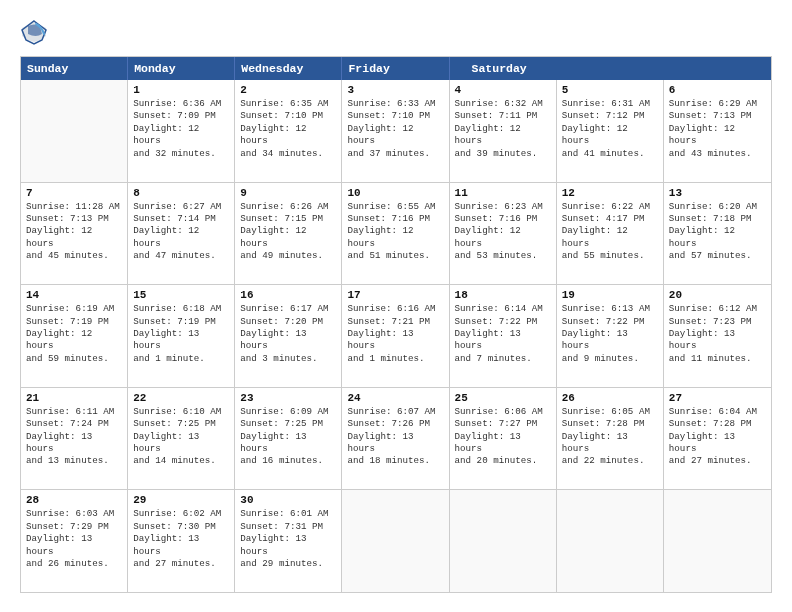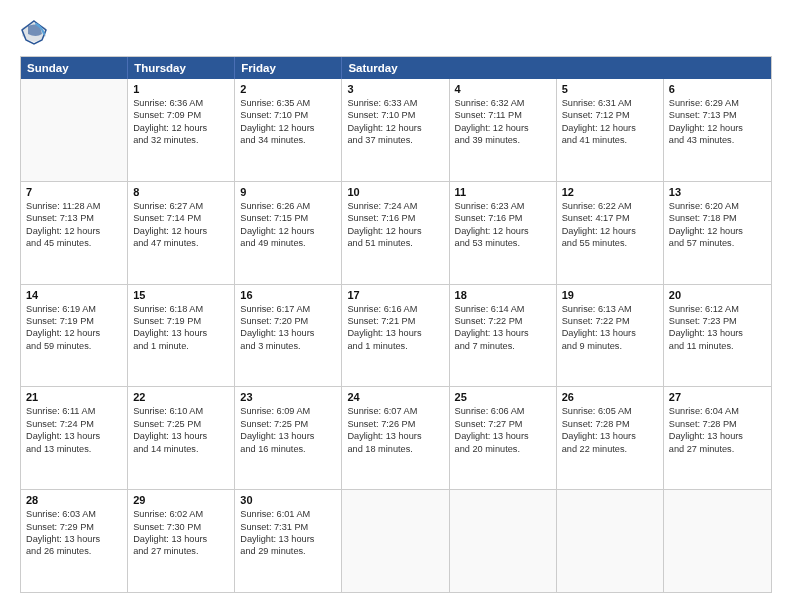--- a/index.html
+++ b/index.html
@@ -9,20 +9,21 @@
       width: 792px;
       height: 612px;
       overflow: hidden;
     }
     .page {
       width: 792px;
       height: 612px;
       padding: 18px 20px 19px 20px;
       display: flex;
       flex-direction: column;
+      font-family: Liberation Mono, monospace;
     }
     .header {
       display: flex;
       justify-content: space-between;
       align-items: flex-start;
       margin-bottom: 10px;
     }
     .logo {
       display: flex;
       align-items: center;
@@ -64,21 +65,21 @@
       background: #2b5797;
     }
     .cal-header-cell {
       color: #fff;
       font-size: 11.5px;
       font-weight: bold;
       padding: 5px 6px;
       text-align: left;
       border-right: 1px solid #4a6fb5;
     }
-    .cal-header-cell:last-child { border-right: none; }
+    .cal-header-cell:last-child { border-right: none; margin-left: 16px; }
     .cal-body {
       display: flex;
       flex-direction: column;
       flex: 1;
     }
     .cal-row {
       display: grid;
       grid-template-columns: repeat(7, 1fr);
       flex: 1;
       border-bottom: 1px solid #ccc;
@@ -126,21 +127,22 @@
     </div>
     <div class="title-block">
       <div class="main-title"></div>
       <div class="subtitle"></div>
     </div>
   </div>
 
   <div class="calendar">
     <div class="cal-header">
     <div class="cal-header-cell">Sunday</div>
-        <div class="cal-header-cell">Thursday</div>
+        <div class="cal-header-cell">Monday</div>
+        <div class="cal-header-cell">Wednesday</div>
         <div class="cal-header-cell">Friday</div>
         <div class="cal-header-cell">Saturday</div>
       </div>
     <div class="cal-body">
     <div class="cal-row">
           <div class="cal-cell empty"></div>
           <div class="cal-cell">
             <span class="day-num">1</span>
             <span class="cell-line">Sunrise: 6:36 AM</span>
             <span class="cell-line">Sunset: 7:09 PM</span>
@@ -200,21 +202,21 @@
           </div>
           <div class="cal-cell">
             <span class="day-num">9</span>
             <span class="cell-line">Sunrise: 6:26 AM</span>
             <span class="cell-line">Sunset: 7:15 PM</span>
             <span class="cell-line">Daylight: 12 hours</span>
             <span class="cell-line">and 49 minutes.</span>
           </div>
           <div class="cal-cell">
             <span class="day-num">10</span>
-            <span class="cell-line">Sunrise: 7:24 AM</span>
+            <span class="cell-line">Sunrise: 6:55 AM</span>
             <span class="cell-line">Sunset: 7:16 PM</span>
             <span class="cell-line">Daylight: 12 hours</span>
             <span class="cell-line">and 51 minutes.</span>
           </div>
           <div class="cal-cell">
             <span class="day-num">11</span>
             <span class="cell-line">Sunrise: 6:23 AM</span>
             <span class="cell-line">Sunset: 7:16 PM</span>
             <span class="cell-line">Daylight: 12 hours</span>
             <span class="cell-line">and 53 minutes.</span>

